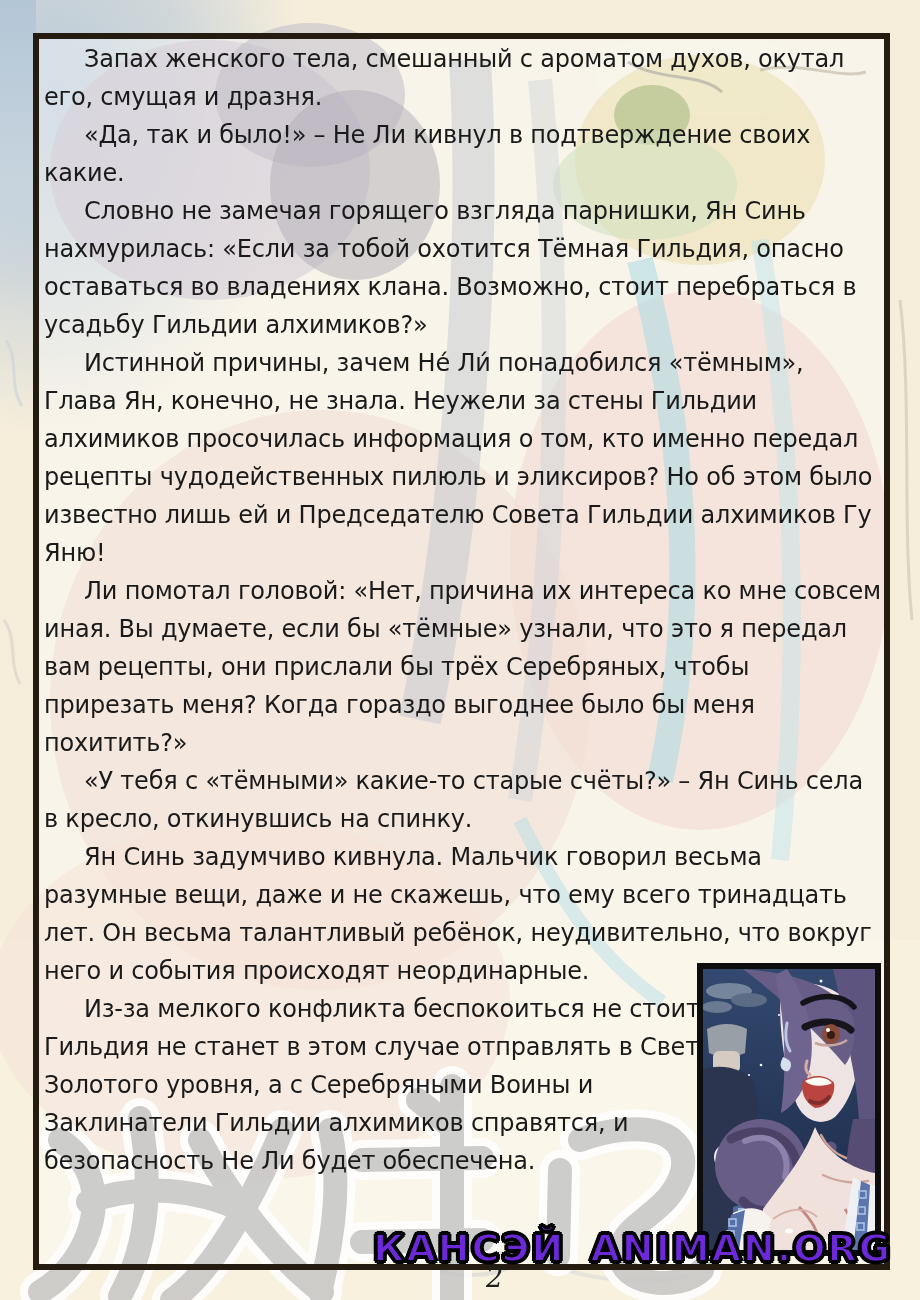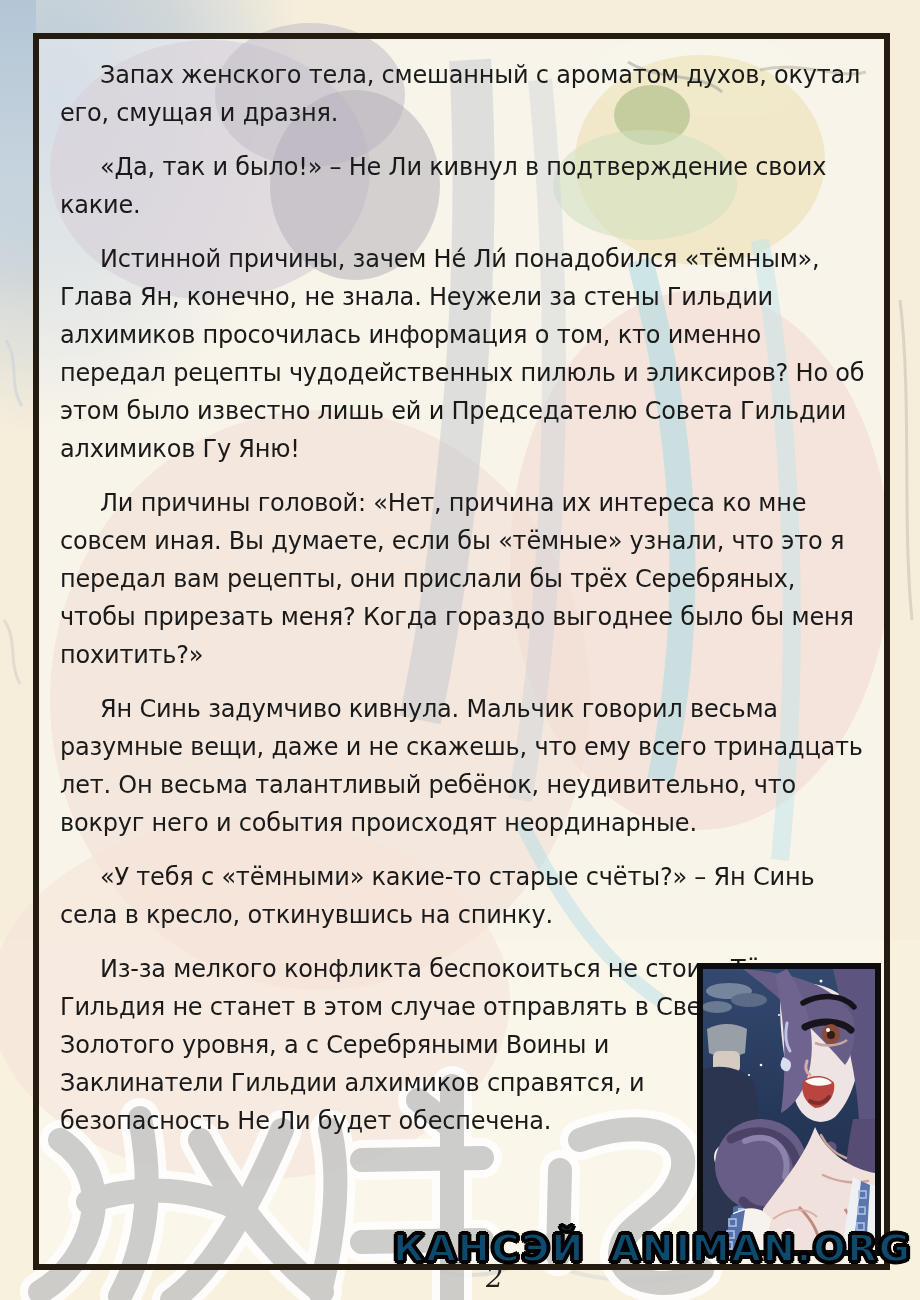--- a/index.html
+++ b/index.html
@@ -16,35 +16,35 @@
     background:linear-gradient(180deg,#b3c6d6 0%,#c7d4de 60%,rgba(199,212,222,0) 100%);}
   .bg-bottom{left:0;top:940px;width:920px;height:360px;background:#f8f1de;}
   .veil{left:36px;top:36px;width:851px;height:1231px;background:rgba(255,255,255,.38);}
   
   .frame{left:33px;top:33px;width:857px;height:1237px;border:6px solid #241c10;box-sizing:border-box;z-index:6;}
   
   .textblock{
     left:44px;top:40px;width:838px;z-index:7;
     font-size:24px;line-height:38px;color:#1a1a1a;letter-spacing:-0.2px;
   }
-  .textblock p,.textblock .para{margin:16px;}
+  .textblock p,.textblock .para{margin:0;}
   .indent{text-indent:40px;}
   .inset-spacer{
     float:right;width:196px;height:380px;
     shape-outside:inset(84px 0 0 0);margin-left:6px;
   }
   
   .inset{left:697px;top:963px;width:184px;height:293px;border:6px solid #0d0d0d;
     box-sizing:border-box;z-index:8;background:#27395c;}
   .inset svg{display:block;}
   
   .site-watermark{
-    right:8px;bottom:30px;z-index:9;
+    right:28px;bottom:30px;z-index:9;
     font-size:38px;font-weight:bold;letter-spacing:2px;word-spacing:10px;
-    color:#0c4a6e;-webkit-text-stroke:2px #000;
+    color:#6d28d9;-webkit-text-stroke:2px #000;
     text-shadow:3px 0 0 #000,-3px 0 0 #000,0 3px 0 #000,0 -3px 0 #000,
                 2px 2px 0 #000,-2px 2px 0 #000,2px -2px 0 #000,-2px -2px 0 #000;
     font-family:"DejaVu Sans",sans-serif;white-space:nowrap;
   }
   
   .page-number{
     left:486px;top:1262px;z-index:9;
     font-family:"DejaVu Serif",serif;font-style:italic;
     font-size:27px;color:#20201e;
   }
@@ -124,24 +124,25 @@
         <path d="M560,1170 L558,1256"></path>
       </g>
     </g>
   </svg>
 
   <div class="abs frame"></div>
 
   <div class="abs textblock">
     <p class="para indent">Запах женского тела, смешанный с ароматом духов, окутал его, смущая и дразня.</p>
     <p class="para indent">«Да, так и было!» – Не Ли кивнул в подтверждение своих какие.</p>
+    <p class="para indent">Словно не замечая горящего взгляда парнишки, Ян Синь нахмурилась: «Если за тобой охотится Тёмная Гильдия, опасно оставаться во владениях клана. Возможно, стоит перебраться в усадьбу Гильдии алхимиков?»</p>
     <p class="para indent">Истинной причины, зачем Не́ Ли́ понадобился «тёмным», Глава Ян, конечно, не знала. Неужели за стены Гильдии алхимиков просочилась информация о том, кто именно передал рецепты чудодейственных пилюль и эликсиров? Но об этом было известно лишь ей и Председателю Совета Гильдии алхимиков Гу Яню!</p>
-    <p class="para indent">Ли причины головой: «Нет, причина их интереса ко мне совсем иная. Вы думаете, если бы «тёмные» узнали, что это я передал вам рецепты, они прислали бы трёх Серебряных, чтобы прирезать меня? Когда гораздо выгоднее было бы меня похитить?»</p>
+    <p class="para indent">Ли помотал головой: «Нет, причина их интереса ко мне совсем иная. Вы думаете, если бы «тёмные» узнали, что это я передал вам рецепты, они прислали бы трёх Серебряных, чтобы прирезать меня? Когда гораздо выгоднее было бы меня похитить?»</p>
+    <p class="para indent">«У тебя с «тёмными» какие-то старые счёты?» – Ян Синь села в кресло, откинувшись на спинку.</p>
     <p class="para indent">Ян Синь задумчиво кивнула. Мальчик говорил весьма разумные вещи, даже и не скажешь, что ему всего тринадцать лет. Он весьма талантливый ребёнок, неудивительно, что вокруг него и события происходят неординарные.</p>
-    <p class="para indent">«У тебя с «тёмными» какие-то старые счёты?» – Ян Синь села в кресло, откинувшись на спинку.</p>
     <div class="para indent">
       <span class="inset-spacer"></span>
       <span>Из-за мелкого конфликта беспокоиться не стоит: Тёмная Гильдия не станет в этом случае отправлять в Светозар бойца Золотого уровня, а с Серебряными Воины и Заклинатели Гильдии алхимиков справятся, и безопасность Не Ли будет обеспечена.</span>
     </div>
   </div>
 
   <div class="abs inset">
     <svg width="172" height="281" viewBox="0 0 172 281">
       <defs>
         <linearGradient id="sky" x1="0" y1="0" x2="0" y2="1">

